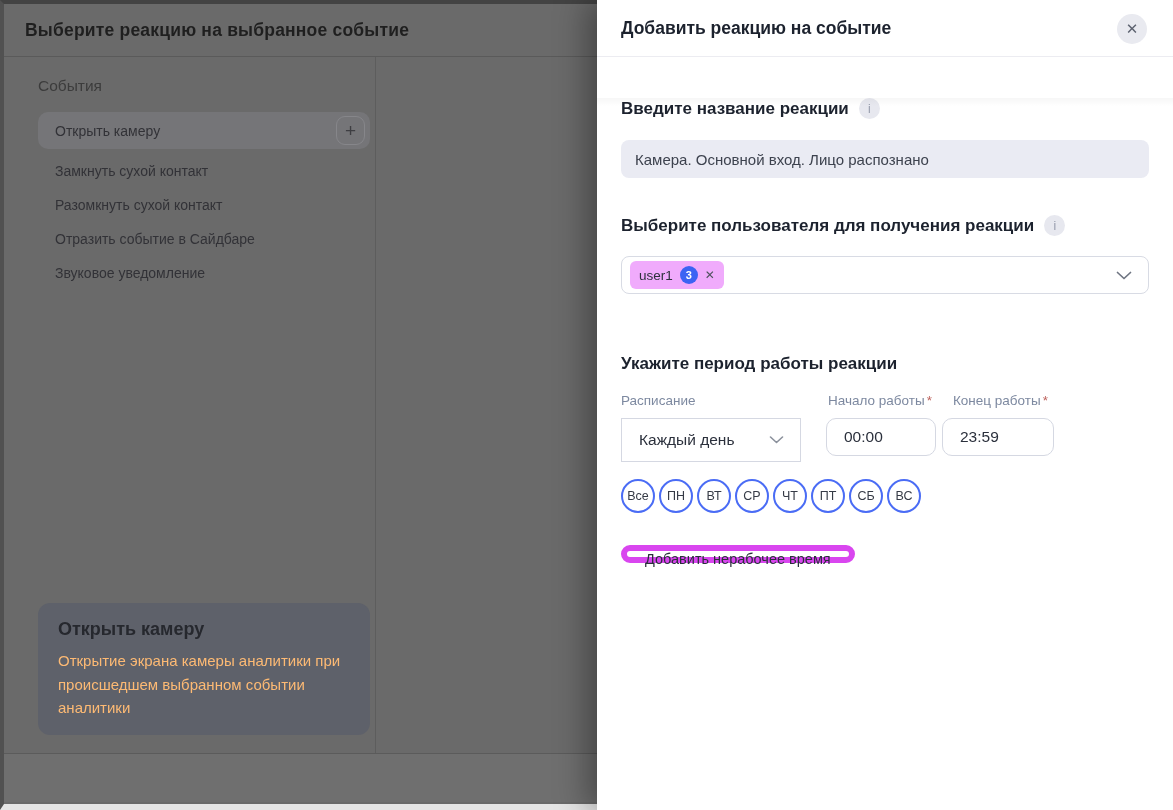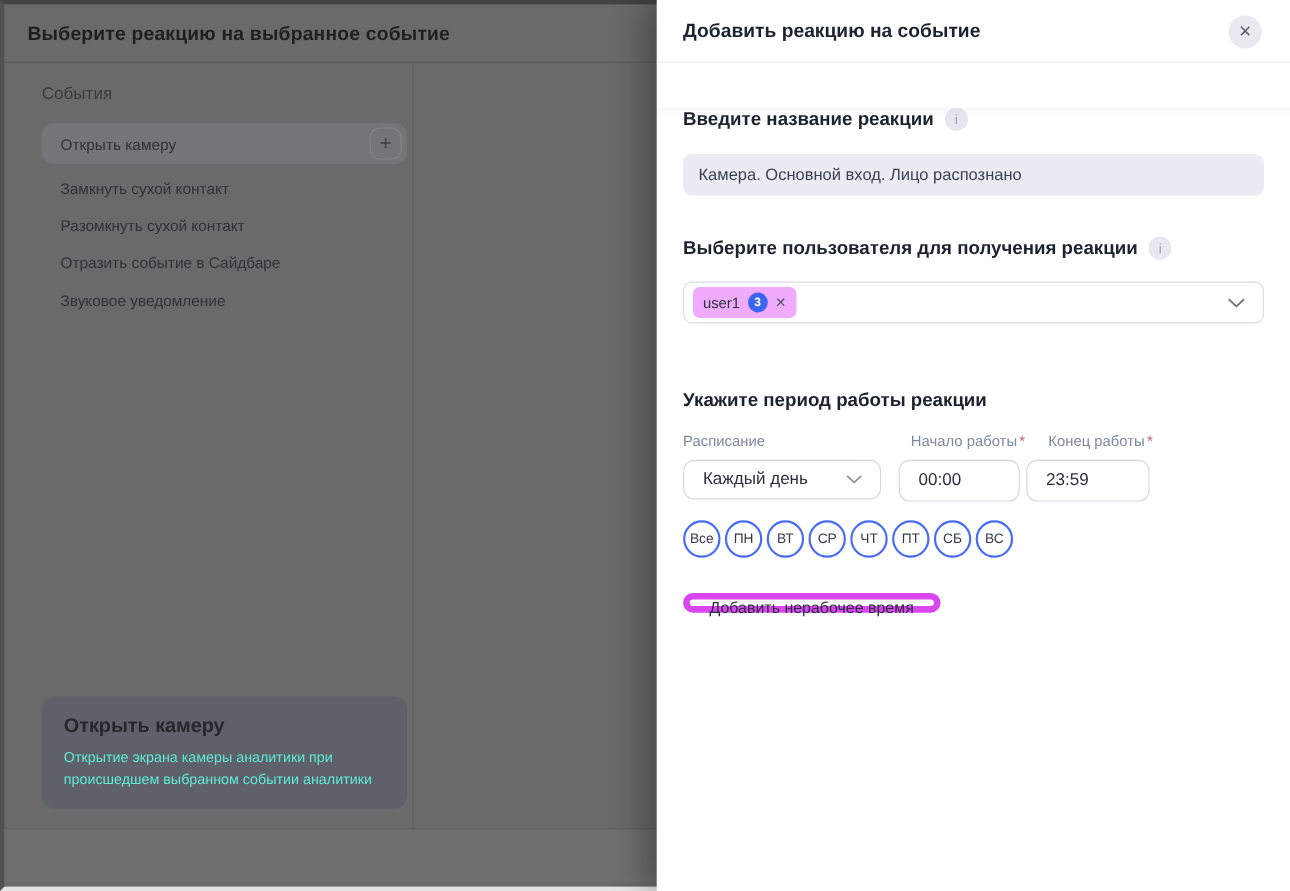--- a/index.html
+++ b/index.html
@@ -2,34 +2,34 @@
 <html><head>
 <meta charset="utf-8">
 <style>
   * { box-sizing: border-box; margin: 0; padding: 0; }
   html,body { width:1173px; height:810px; overflow:hidden; }
   body { font-family:"Liberation Sans", sans-serif; }
   .stage { position:relative; width:1173px; height:810px; background:#6b6b6b; }
 
   
   .bg-window { position:absolute; inset:0; background:#6a6a6a;
-    border-top:4px solid #434343; border-left:4px solid #515151; border-bottom:4px solid #e5e5e5; }
+    border-top:4px solid #434343; border-left:4px solid #515151; border-bottom:6px solid #e5e5e5; }
   .bg-header { height:53px; border-bottom:1px solid #5a5a5a; display:flex; align-items:center; padding-left:21px; }
   .bg-title { font-size:17.5px; font-weight:bold; color:#1f1f1f; letter-spacing:.2px; }
   .bg-body { position:relative; height:696px; }
   .v-divider { position:absolute; left:371px; top:0; width:1px; height:100%; background:#5d5d5d; }
   .bg-left { position:absolute; left:13px; top:0; width:371px; height:100%; padding:20px 18px 0 21px; }
   .bg-section-title { font-size:15.5px; color:#3c3c3c; margin-bottom:17px; }
   .event-row { height:34px; display:flex; align-items:center; padding-left:17px; font-size:14px; color:#323237; }
   .event-row.selected { height:37px; background:#757578; border-radius:10px; padding-right:5px; justify-content:space-between; margin-bottom:5px; }
   .plus-btn { width:29px; height:29px; border:1.5px solid #86868a; border-radius:9px; background:transparent;
     color:#3e3e42; font-size:19px; line-height:1; display:flex; align-items:center; justify-content:center; cursor:pointer; }
   .detail-card { position:absolute; left:21px; bottom:18px; width:332px; background:#5e616a; border-radius:12px; padding:16px 20px; }
   .card-title { font-size:18px; font-weight:bold; color:#26282e; margin-bottom:9px; }
-  .card-desc { font-size:13px; color:#5eead4; line-height:1.55; }
+  .card-desc { font-size:15px; color:#fdba74; line-height:1.55; }
   .bg-footer { height:49px; border-top:1px solid #5b5b5b; background:#6f6f6f; }
 
   
   .modal { position:absolute; right:0; top:0; width:576px; height:810px; background:#ffffff;
     box-shadow:-10px 0 30px rgba(0,0,0,.35); }
   .m-header { position:relative; height:57px; border-bottom:1px solid #ececf1; display:flex; align-items:center; padding:0 24px; }
   .m-title { font-size:17.5px; font-weight:bold; color:#1c222e; }
   .m-close { position:absolute; right:26px; top:14px; width:30px; height:30px; border:none; border-radius:50%;
     background:#e9eaf0; color:#5d6370; font-size:15px; display:flex; align-items:center; justify-content:center; cursor:pointer; }
   .m-body { position:relative; padding:0 24px; }
@@ -55,21 +55,21 @@
 
   .period-heading { margin-top:60px; font-size:17px; font-weight:bold; color:#1c222e; }
 
   .controls-labels { display:flex; margin-top:19px; font-size:13.5px; color:#7d89a0; }
   .controls-labels .w-sched { width:180px; margin-right:27px; white-space:nowrap; }
   .controls-labels .w-start { width:110px; margin-right:15px; white-space:nowrap; }
   .controls-labels .w-end { width:112px; white-space:nowrap; }
   .req { color:#bd625c; margin-left:2px; }
 
   .controls-row { display:flex; margin-top:10px; }
-  .select-box { width:180px; height:36px; border:1px solid #d5d8e2; border-radius:10px; margin-right:16px;
+  .select-box { width:180px; height:44px; border:1px solid #d5d8e2; border-radius:0; margin-right:25px;
     display:flex; align-items:center; justify-content:space-between; padding:0 16px 0 17px;
     font-size:15.5px; color:#2b303c; cursor:pointer; }
   .time-input { width:110px; height:38px; border:1px solid #d5d8e2; border-radius:10px; margin-right:6px;
     display:flex; align-items:center; padding-left:17px; font-size:15.5px; color:#2b303c; cursor:text; }
   .time-input.end { width:112px; margin-right:0; }
 
   .days-row { display:flex; gap:4px; margin-top:17px; }
   .day-pill { width:34px; height:34px; border:2px solid #4a6cf5; border-radius:50%; background:#ffffff;
     color:#363b46; font-size:12.5px; display:flex; align-items:center; justify-content:center; cursor:pointer; padding:0; }
 

